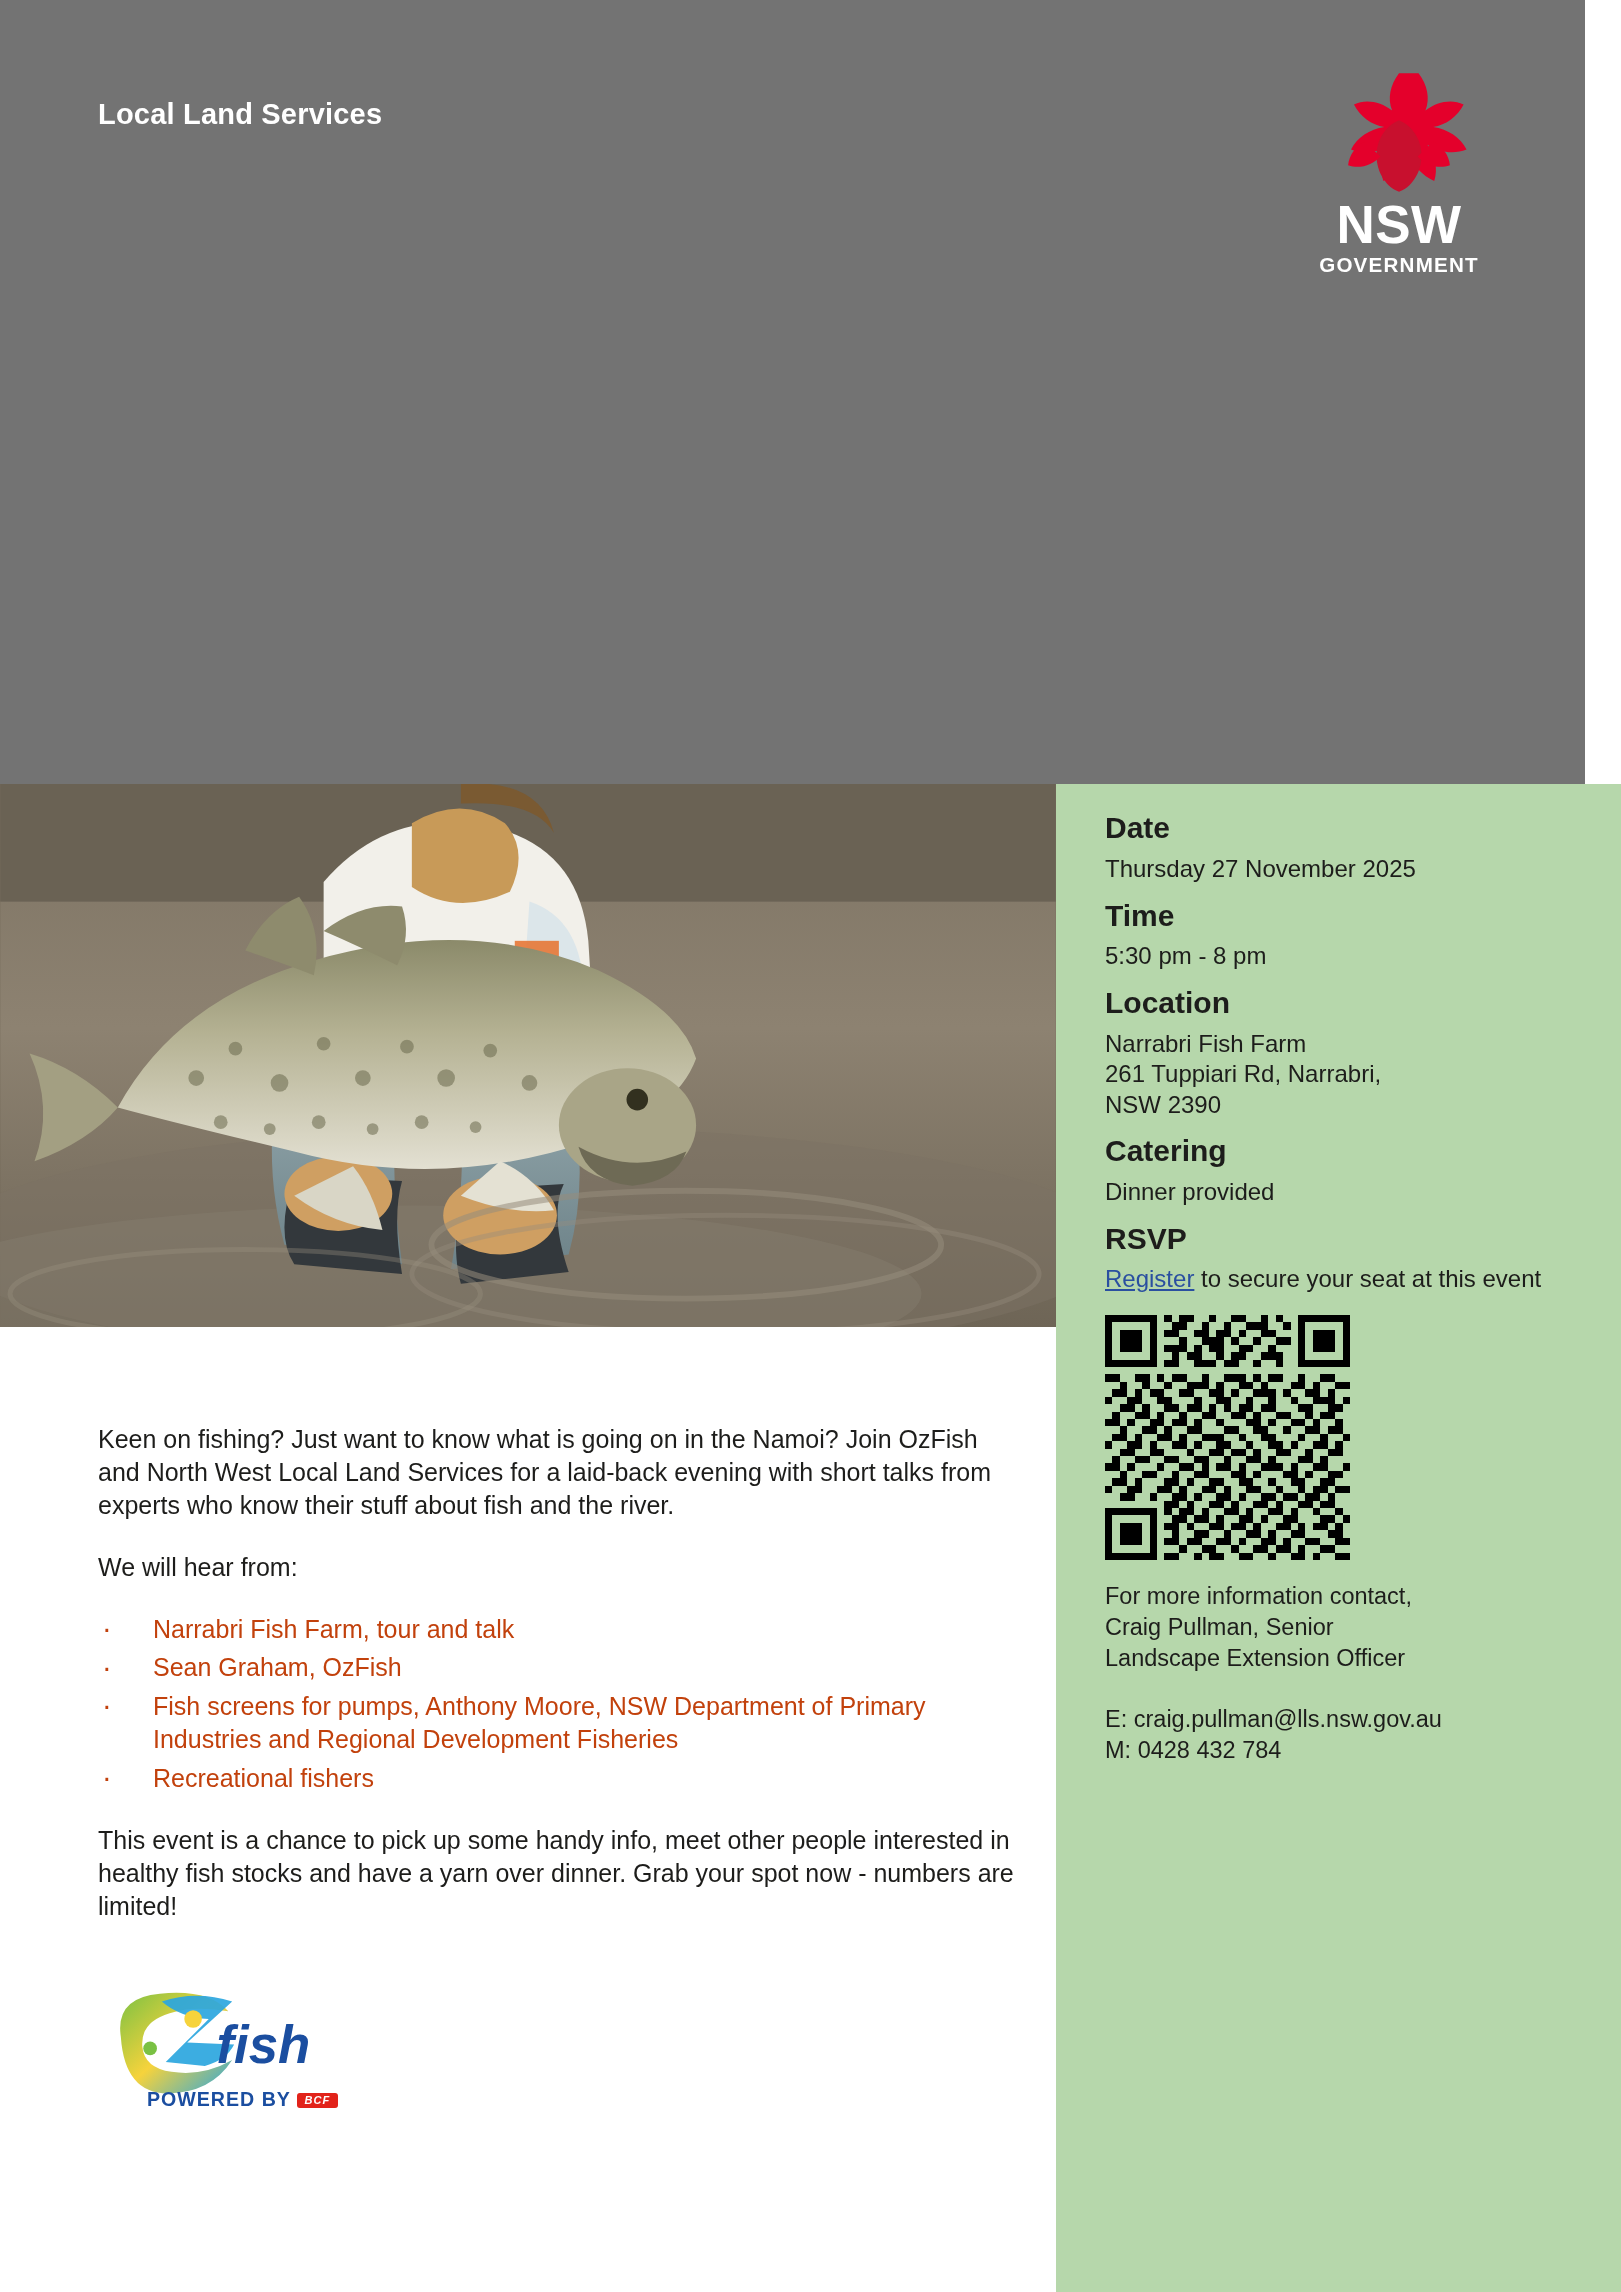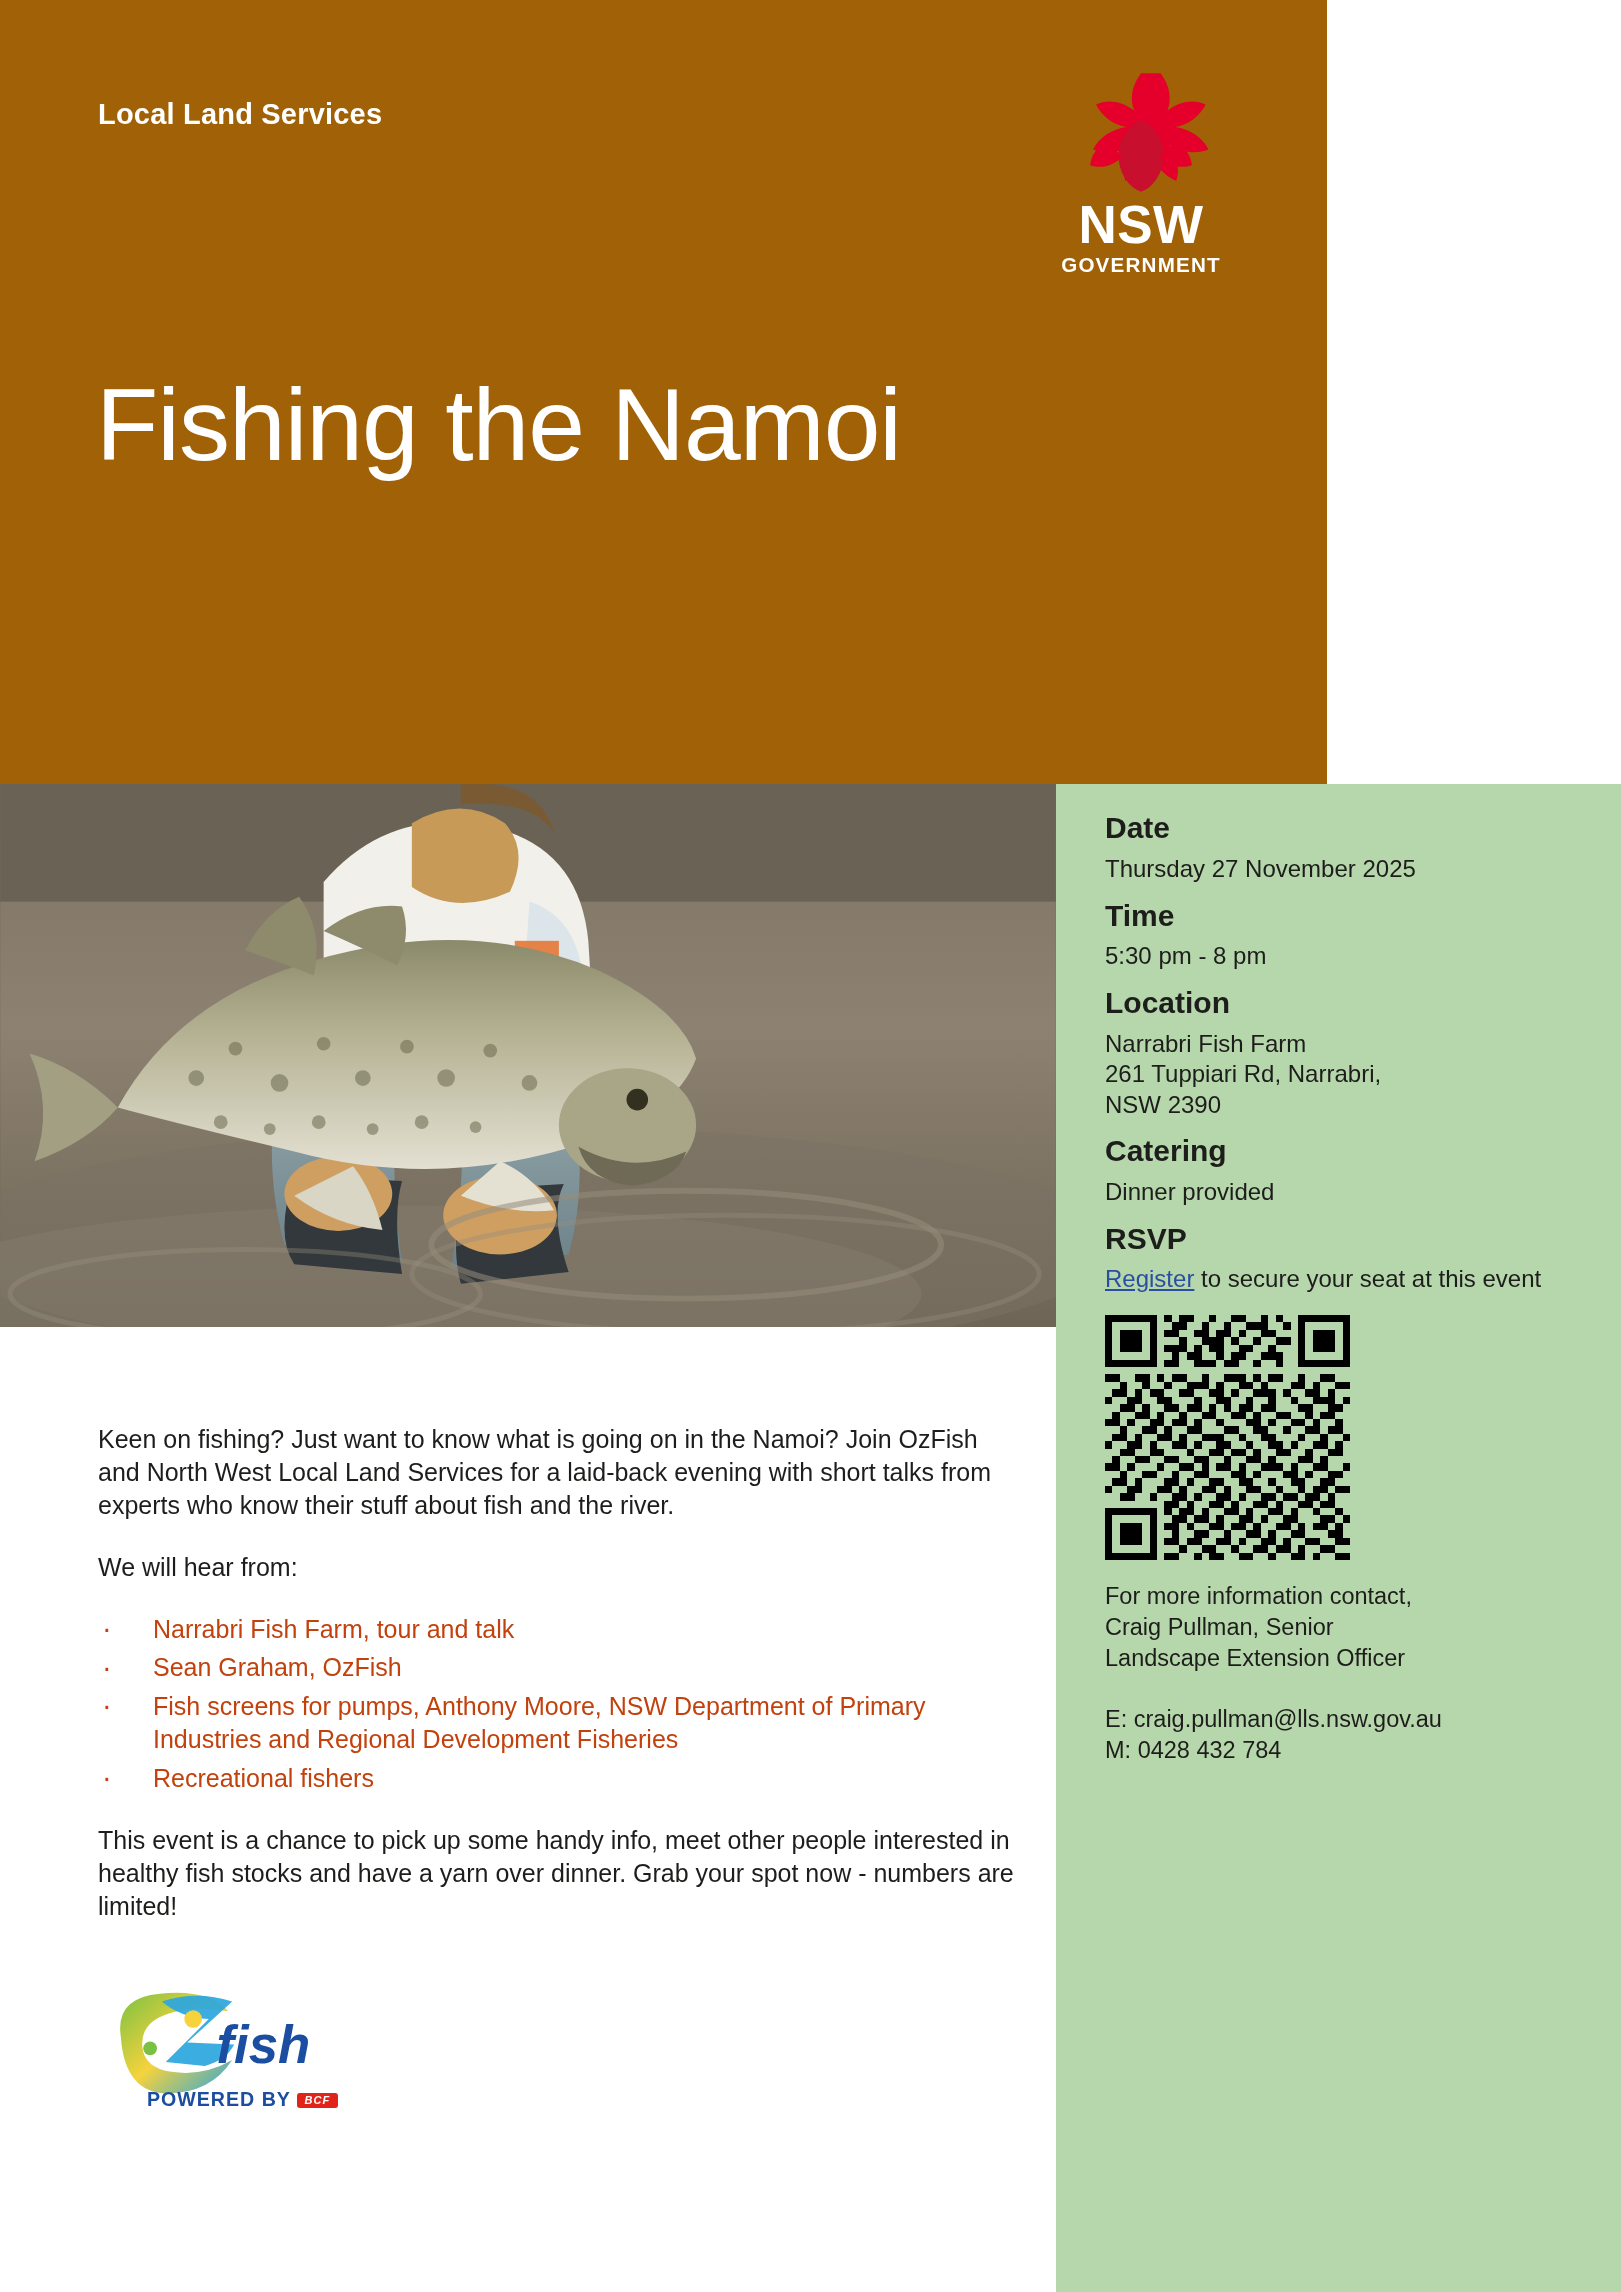--- a/index.html
+++ b/index.html
@@ -13,23 +13,23 @@
     font-family: "Liberation Sans", sans-serif;
     overflow: hidden;
     position: relative;
   }
 
   
   .header {
     position: absolute;
     left: 0;
     top: 0;
-    width: 1327px;
+    width: 1585px;
     height: 784px;
-    background: #a16207;
+    background: #737373;
   }
   .header-brand {
     position: absolute;
     left: 98px;
     top: 98px;
     font-size: 29px;
     font-weight: bold;
     color: #ffffff;
     letter-spacing: 0.2px;
   }
@@ -213,21 +213,20 @@
         <path d="M95 4 c-9 12 -12 26 -7 38 c-12 -9 -27 -12 -39 -6 c6 12 18 21 31 23 c-15 2 -28 11 -34 23 c13 5 28 3 40 -5 c-8 11 -11 25 -7 37 c12 -5 22 -16 26 -29 c4 13 14 24 26 29 c4 -12 1 -26 -7 -37 c12 8 27 10 40 5 c-6 -12 -19 -21 -34 -23 c13 -2 25 -11 31 -23 c-12 -6 -27 -3 -39 6 c5 -12 2 -26 -7 -38 z"></path>
         <path d="M95 52 c-14 6 -23 20 -23 36 c0 18 11 33 23 37 c12 -4 23 -19 23 -37 c0 -16 -9 -30 -23 -36 z" fill="#c8102e"></path>
         <path d="M60 74 c-10 5 -16 14 -17 24 c12 4 25 0 33 -9 z"></path>
         <path d="M130 74 c10 5 16 14 17 24 c-12 4 -25 0 -33 -9 z"></path>
       </g>
     </svg>
     <div class="nsw-text">NSW</div>
     <div class="nsw-sub">GOVERNMENT</div>
   </div>
 
-  <div class="poster-title">Fishing the Namoi</div>
 </div>
 
 <div class="photo">
   <svg width="1056" height="543" viewBox="0 0 1077 554">
     <defs>
       <linearGradient id="water" x1="0" y1="0" x2="0" y2="1">
         <stop offset="0%" stop-color="#7d7363"></stop>
         <stop offset="45%" stop-color="#8d8271"></stop>
         <stop offset="100%" stop-color="#6e6556"></stop>
       </linearGradient>

